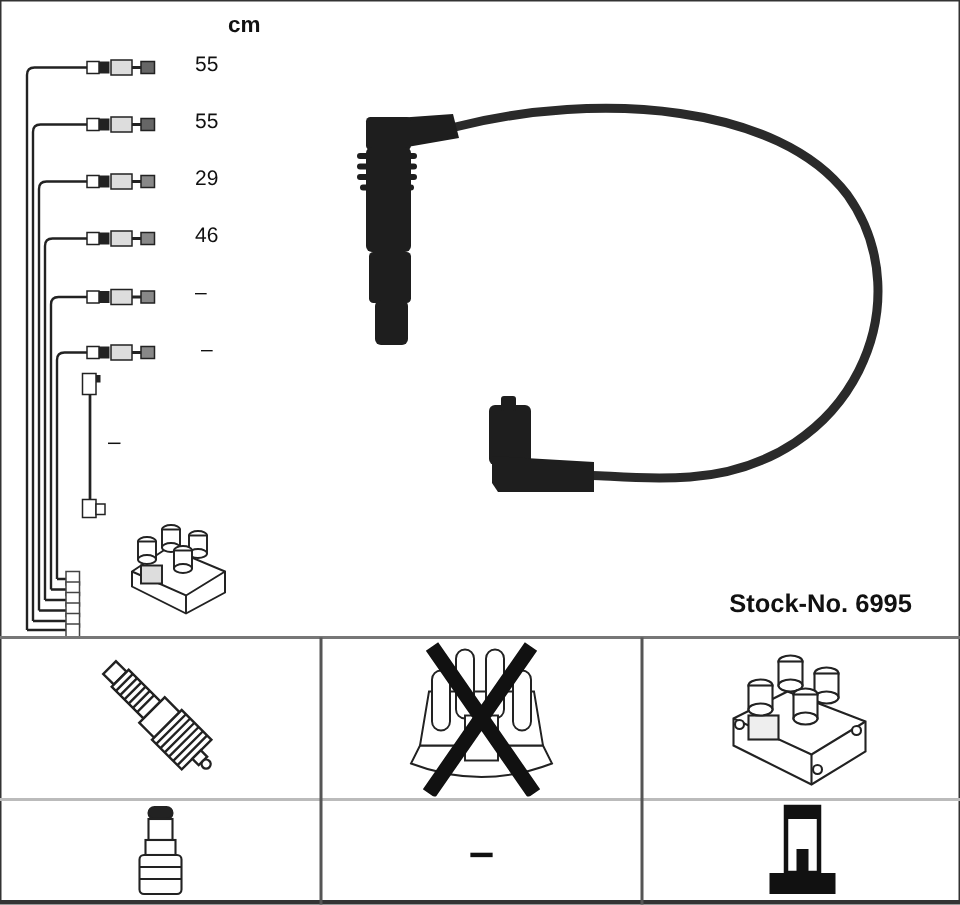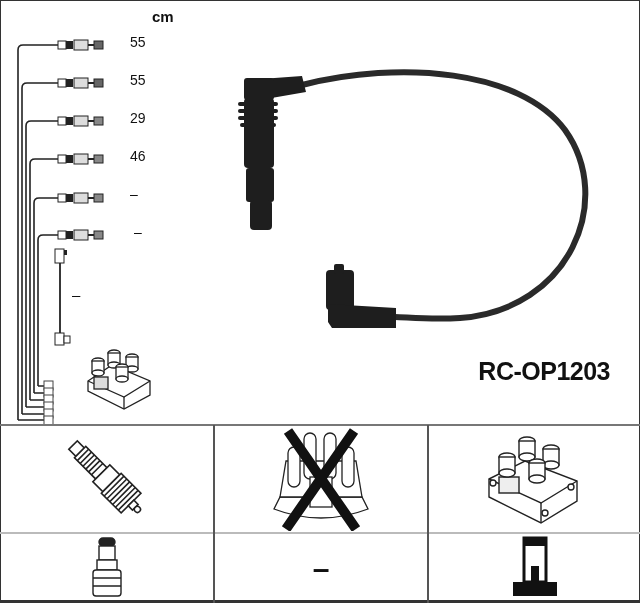--- a/index.html
+++ b/index.html
@@ -140,21 +140,21 @@
       <rect x="24" y="38" width="30" height="70" rx="4"></rect>
       <rect x="26" y="108" width="28" height="34" rx="3"></rect>
       <rect x="30" y="140" width="22" height="30" rx="4"></rect>
 
       <rect x="106" y="210" width="28" height="40" rx="4"></rect>
       <rect x="114" y="204" width="10" height="10" rx="2"></rect>
       <path d="M108,244 L176,248 L176,268 L112,268 L108,262 Z"></path>
     </g>
   </svg>
 
-  <div class="title">RC-OP1203</div>
+  <div class="stock">Stock-No. 6995</div>
 </div>
 
 <div class="hline" style="top:424px"></div>
 <div class="hline" style="top:532px; background:#bbb"></div>
 <div class="hline" style="top:600px; background:#333"></div>
 <div class="vline" style="left:213px"></div>
 <div class="vline" style="left:427px"></div>
 
 <div class="cell" style="left:0;top:426px;width:213px;height:106px">
   <svg width="100" height="100" viewBox="0 0 100 100">

